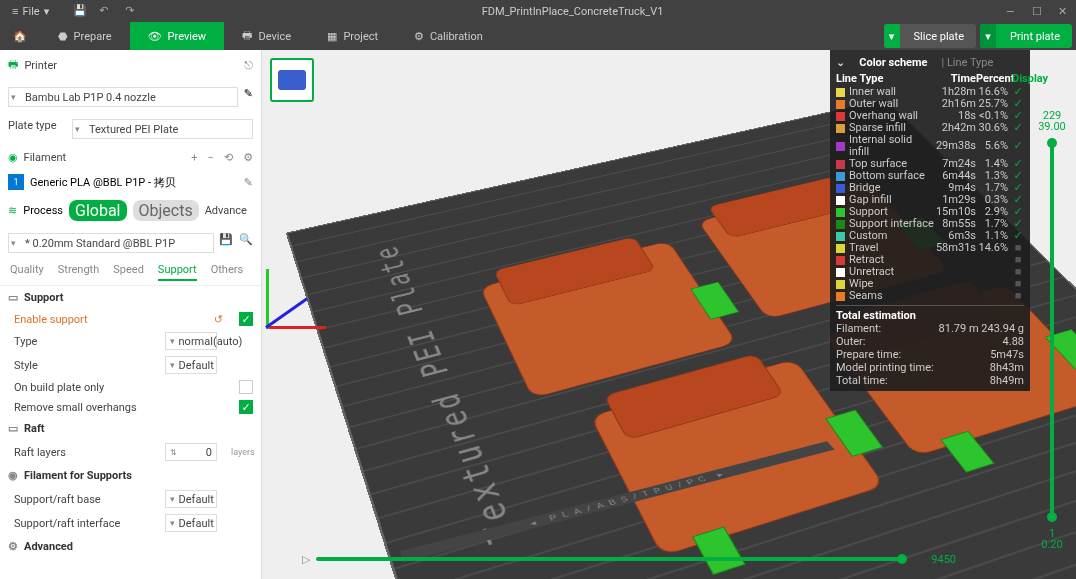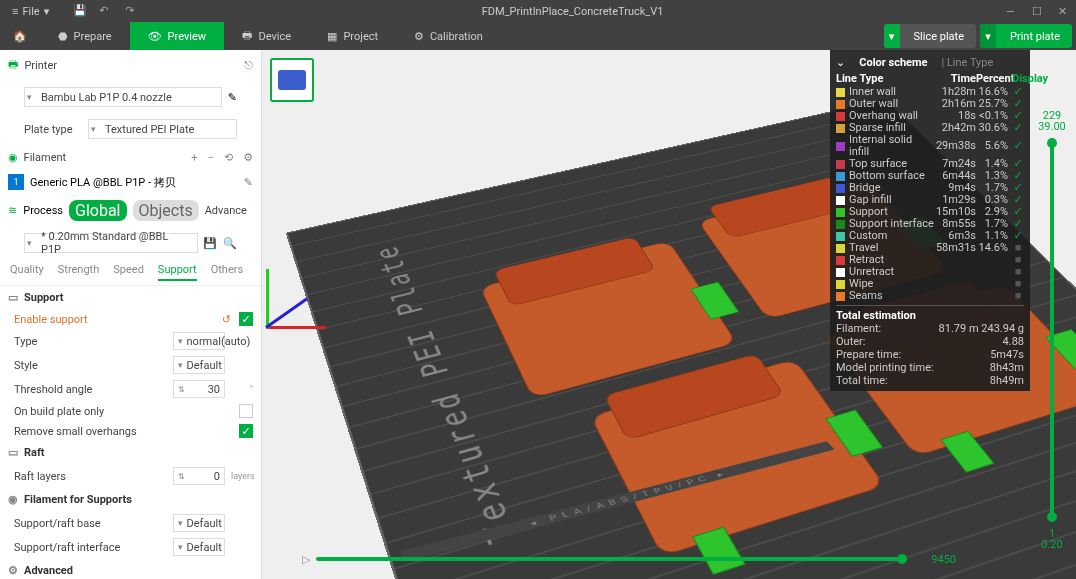--- a/index.html
+++ b/index.html
@@ -21,39 +21,39 @@
 .slice-btn .drop{width:16px;height:24px;background:#00ae42;border-radius:3px 0 0 3px;margin-left:-12px;margin-right:8px;display:flex;align-items:center;justify-content:center}
 .print-btn{background:#00ae42}
 .print-btn .drop{width:16px;height:24px;background:#009238;border-radius:3px 0 0 3px;margin-left:-12px;margin-right:8px;display:flex;align-items:center;justify-content:center}
 .main{flex:1;display:flex;overflow:hidden;background:#f5f5f5}
 .sidebar{width:262px;background:#fff;display:flex;flex-direction:column;overflow-y:auto;overflow-x:hidden;border-right:1px solid #ddd}
 .sidebar::-webkit-scrollbar{width:8px}
 .sidebar::-webkit-scrollbar-thumb{background:#ccc;border-radius:4px}
 .section-head{display:flex;align-items:center;padding:6px 8px;gap:6px;color:#444}
 .section-head .icon{color:#00ae42}
 .section-head .actions{margin-left:auto;display:flex;gap:10px;color:#888}
-.sel-row{display:flex;align-items:center;padding:4px 8px;gap:6px;margin:2px 16px}
+.sel-row{display:flex;align-items:flex-start;padding:4px 8px;gap:6px;margin:2px 0}
 .sel-row .lbl{width:58px;color:#444}
 .dropdown{flex:1;height:20px;border:1px solid #ddd;background:#fff;display:flex;align-items:center;padding:0 6px;color:#444;position:relative}
 .dropdown::after{content:"▾";position:absolute;left:2px;color:#888;font-size:9px}
 .dropdown span{margin-left:10px}
 .filament-row{display:flex;align-items:center;padding:4px 8px;gap:6px}
 .filament-swatch{width:16px;height:16px;background:#0078d4;color:#fff;display:flex;align-items:center;justify-content:center;font-size:9px}
 .process-row{display:flex;align-items:center;padding:6px 8px;gap:6px}
 .pill{padding:1px 6px;border-radius:8px;font-size:16px}
 .pill.global{background:#00ae42;color:#fff}
 .pill.objects{background:#ddd;color:#666}
 .toggle{width:26px;height:14px;background:#00ae42;border-radius:7px;position:relative}
 .toggle::after{content:"";position:absolute;width:10px;height:10px;background:#fff;border-radius:50%;top:2px;right:2px}
 .tabs{display:flex;gap:14px;padding:4px 10px;color:#888;border-bottom:1px solid #eee}
 .tabs .t{cursor:pointer}
 .tabs .t.active{color:#00ae42;border-bottom:2px solid #00ae42;padding-bottom:3px}
 .group-head{display:flex;align-items:center;padding:5px 8px;gap:6px;font-weight:bold;color:#333}
 .group-head .gicon{width:10px;color:#888}
-.param-row{display:flex;align-items:center;padding:3px 8px 3px 14px;gap:6px}
+.param-row{display:flex;align-items:center;padding:3px 8px 3px 14px;gap:14px}
 .param-row .plbl{flex:1;color:#444}
 .param-row .plbl.orange{color:#d87428}
 .param-row .reset{color:#d87428;margin-right:2px}
 .param-row .ctrl{width:52px;height:18px;border:1px solid #ddd;display:flex;align-items:center;padding:0 4px;color:#444;background:#fff}
 .param-row .ctrl.sel::before{content:"▾";font-size:9px;color:#888;margin-right:4px}
 .param-row .ctrl.num{justify-content:space-between}
 .param-row .ctrl.num::before{content:"⇅";font-size:8px;color:#888}
 .param-row .unit{width:22px;color:#999;font-size:9px;text-align:right}
 .chk{width:14px;height:14px;border:1px solid #ccc;display:flex;align-items:center;justify-content:center;background:#fff}
 .chk.on{background:#00ae42;border-color:#00ae42;color:#fff}
@@ -206,25 +206,20 @@
         <span class="plbl">Type</span>
         <div class="ctrl sel">normal(auto)</div>
         <span class="unit"></span>
       </div>
     <div class="param-row">
         <span class="plbl">Style</span>
         <div class="ctrl sel">Default</div>
         <span class="unit"></span>
       </div>
     <div class="param-row">
-        <span class="plbl">Threshold angle</span>
-        <div class="ctrl num">30</div>
-        <span class="unit">°</span>
-      </div>
-    <div class="param-row">
         <span class="plbl">On build plate only</span>
         <div class="chk"></div>
       </div>
     <div class="param-row">
         <span class="plbl">Remove small overhangs</span>
         <div class="chk on">✓</div>
       </div>
 
     <div class="group-head">
         <span class="gicon">▭</span>

